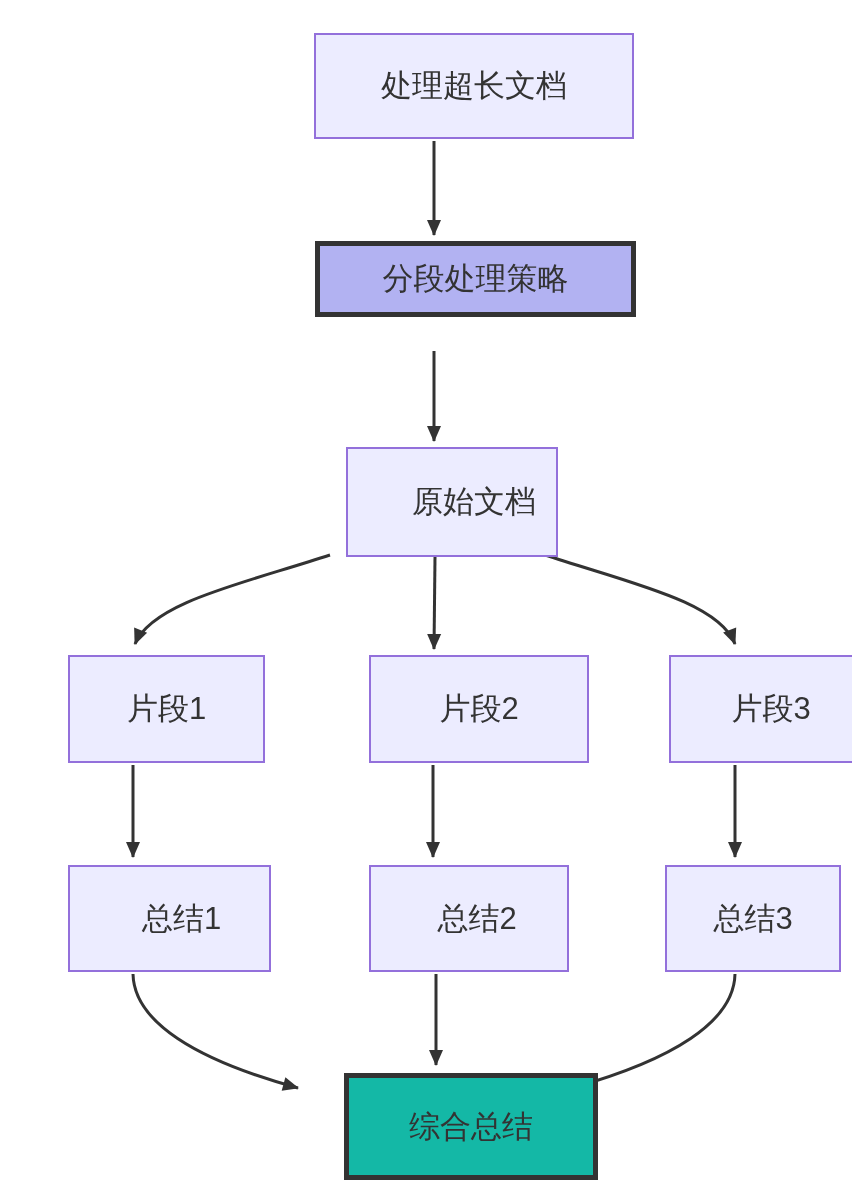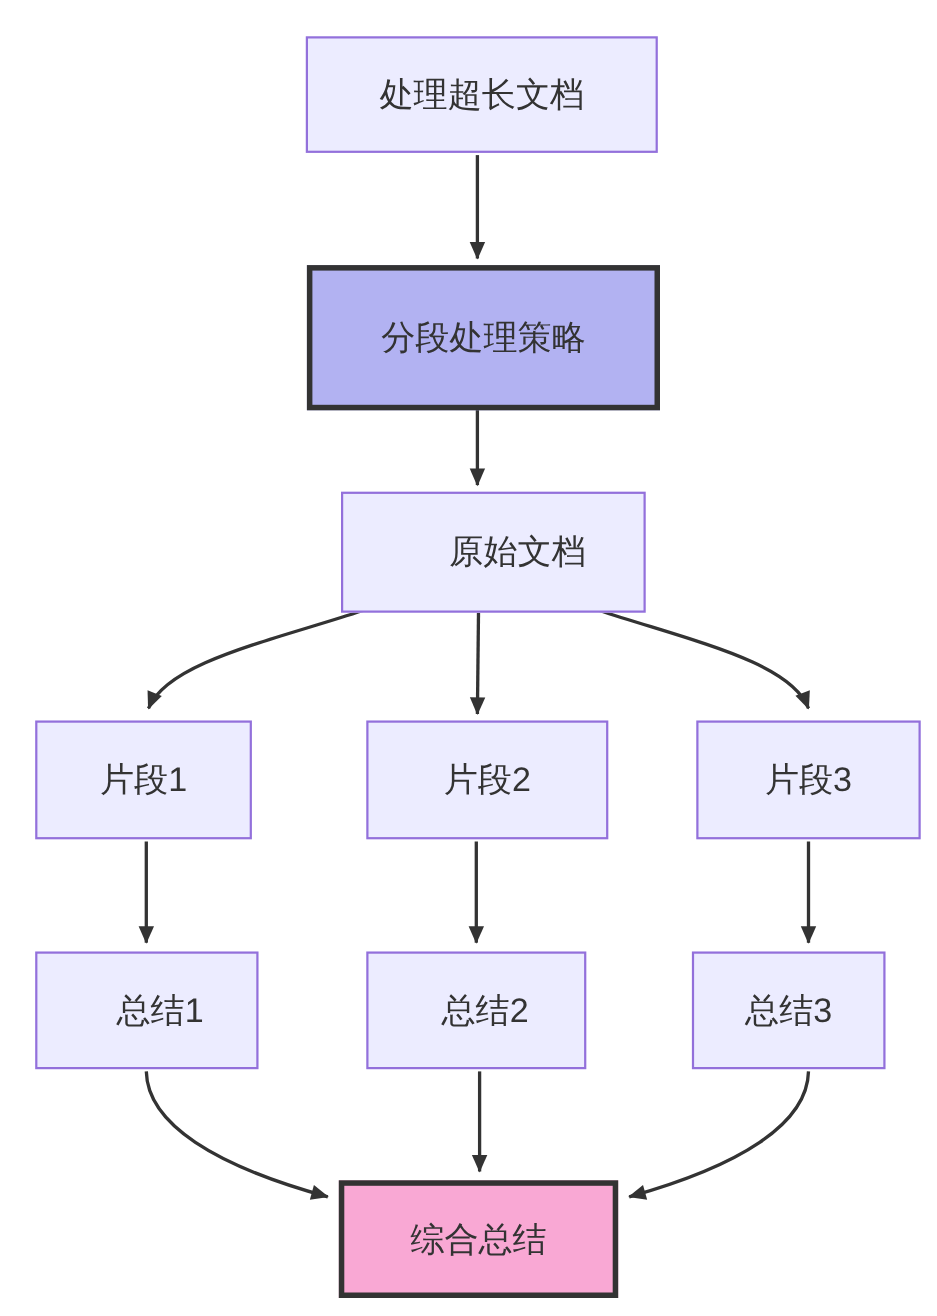--- a/index.html
+++ b/index.html
@@ -27,33 +27,34 @@
     display: flex;
     align-items: center;
     justify-content: center;
     background: #ECECFF;
     border: 2px solid #9370DB;
     color: #333333;
     font-size: 31px;
     line-height: 1.2;
     text-align: center;
     white-space: nowrap;
+    margin-left: 36px;
   }
   .node.highlight {
     background: #B2B2F2;
     border: 5px solid #333333;
   }
   .node.success {
-    background: #f9a8d4;
+    background: #14b8a6;
     border: 5px solid #333333;
   }
   
   #node-a  { left: 278px; top: 33px;   width: 320px; height: 106px; }
-  #node-b  { left: 279px; top: 241px;  width: 321px; height: 132px; }
-  #node-c  { left: 310px; top: 447px;  width: 277px; height: 110px; padding-left: 44px; }
+  #node-b  { left: 279px; top: 241px;  width: 321px; height: 76px; }
+  #node-c  { left: 310px; top: 447px;  width: 212px; height: 110px; padding-left: 44px; }
   #node-d1 { left: 32px;  top: 655px;  width: 197px; height: 108px; }
   #node-d2 { left: 333px; top: 655px;  width: 220px; height: 108px; }
   #node-d3 { left: 633px; top: 655px;  width: 204px; height: 108px; }
   #node-e1 { left: 32px;  top: 865px;  width: 203px; height: 107px; padding-left: 24px; }
   #node-e2 { left: 333px; top: 865px;  width: 200px; height: 107px; padding-left: 16px; }
   #node-e3 { left: 629px; top: 865px;  width: 176px; height: 107px; }
   #node-f  { left: 308px; top: 1073px; width: 254px; height: 107px; }
 </style>
 </head>
 <body>

